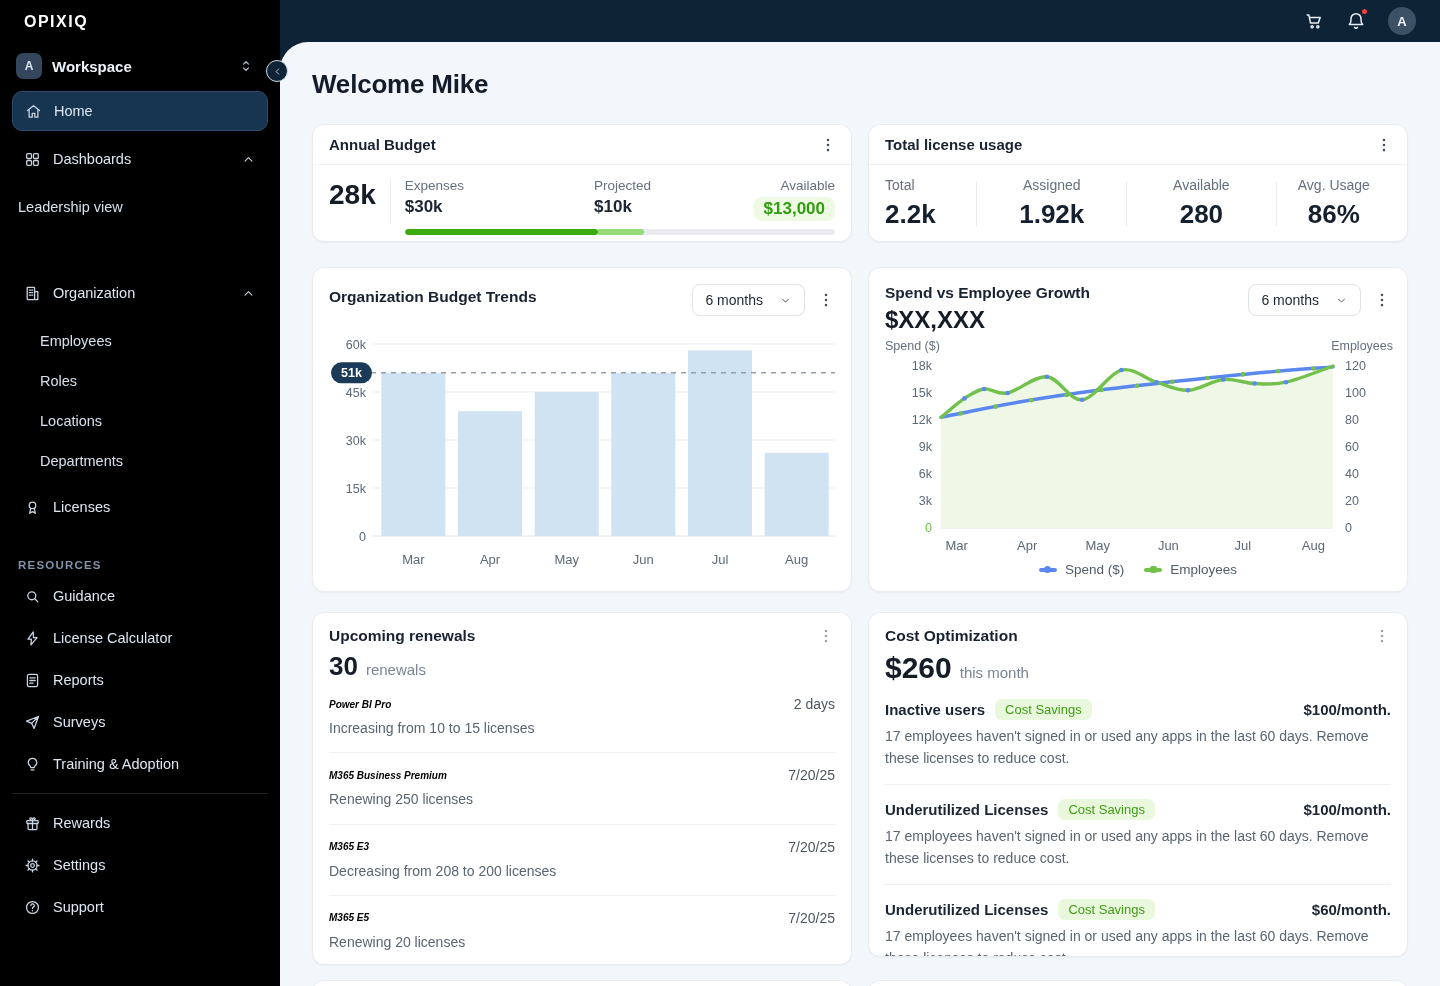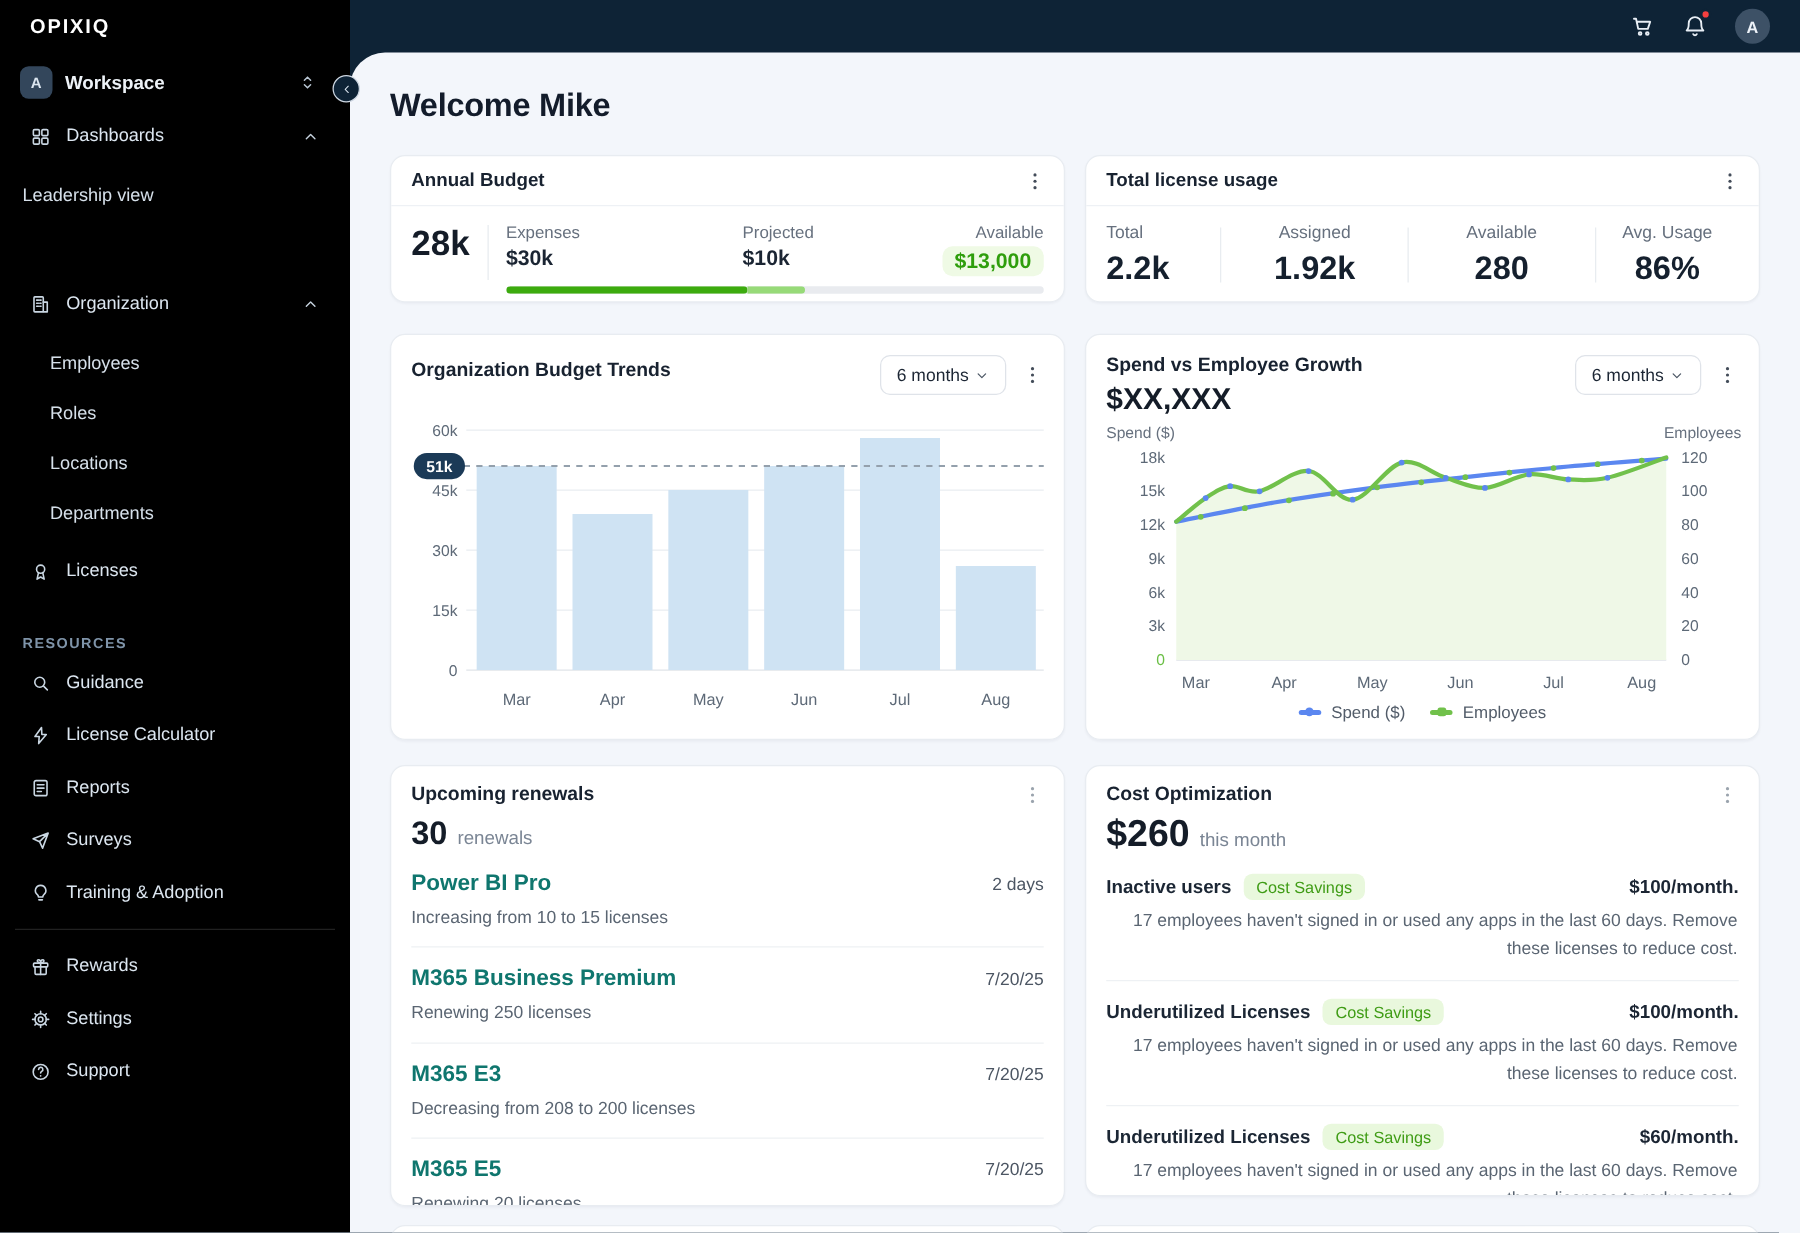--- a/index.html
+++ b/index.html
@@ -73,48 +73,48 @@
   .lu-c1 { flex:.8; }
   .lu-c2,.lu-c3 { flex:1.3; align-items:center; }
   .lu-c4 { flex:1; align-items:center; }
   .lu-div { width:1px; height:44px; background:#E8ECF0; }
   
   .chart-card { height:325px; padding:16px; }
   .chart-hd { display:flex; align-items:flex-start; justify-content:space-between; }
   .chart-title { font-size:15.5px; font-weight:700; color:#182230; padding-top:4px; }
   .chart-amount { font-size:24px; font-weight:700; color:#141C28; margin-top:4px; }
   .hd-controls { display:flex; align-items:center; gap:12px; }
-  .select { height:32px; border:1px solid #DFE3E9; border-radius:8px; background:#fff; display:flex; align-items:center; gap:4px; padding:0 12px; font-size:14px; color:#1C2634; cursor:pointer; }
+  .select { height:32px; border:1px solid #DFE3E9; border-radius:8px; background:#fff; display:flex; align-items:center; gap:16px; padding:0 12px; font-size:14px; color:#1C2634; cursor:pointer; }
   .select svg { width:13px; height:13px; color:#4A5563; }
   .legend { display:flex; justify-content:center; gap:20px; margin-top:4px; font-size:13.5px; color:#525C69; }
   .legend-item { display:flex; align-items:center; gap:8px; }
   .lg-marker { position:relative; width:18px; height:4px; border-radius:2px; }
   .lg-marker i { position:absolute; left:5.5px; top:-1.5px; width:7px; height:7px; display:block; }
   .lg-blue { background:#5B87F0; } .lg-blue i { background:#5B87F0; border-radius:50%; }
   .lg-green { background:#71C14B; } .lg-green i { background:#71C14B; border-radius:2px; }
   
   .list-card { padding:14px 16px 0; overflow:hidden; }
   .renewals-card { height:353px; }
   .cost-card { height:345px; }
   .list-hd { display:flex; align-items:flex-start; justify-content:space-between; }
   .count-row { margin-top:6px; display:flex; align-items:baseline; gap:8px; }
   .count-big { font-size:26px; font-weight:700; color:#141C28; }
   .count-suffix { font-size:15px; color:#7A8594; }
   .amount-big { font-size:30px; font-weight:700; color:#141C28; }
   .list-item { padding:14px 0; border-bottom:1px solid #EEF1F4; }
   .list-item:last-child { border-bottom:none; }
   .li-row { display:flex; align-items:center; justify-content:space-between; }
-  .li-name { font-size:18px; font-weight:600; color:#0f766e; }
+  .li-name { font-size:10px; font-weight:600; color:#000000;font-style:italic; }
   .li-date { font-size:14px; color:#4C5663; }
   .li-desc { font-size:14px; color:#5A6572; margin-top:6px; line-height:1.45; }
   .co-name { font-size:15px; font-weight:700; color:#1B2634; }
   .co-left { display:flex; align-items:center; gap:10px; }
   .co-badge { background:#E9F8DD; color:#3F9C15; font-size:13px; padding:3px 10px; border-radius:7px; }
   .co-price { font-size:15px; font-weight:700; color:#1B2533; }
-  .co-desc { font-size:14px; color:#5A6572; margin-top:6px; line-height:1.57; max-width:505px;text-align:right; }
+  .co-desc { font-size:14px; color:#5A6572; margin-top:6px; line-height:1.57; max-width:505px; }
   
   .stub { height:26px; background:#fff; border:1px solid #E8ECF1; border-bottom:none; border-radius:12px 12px 0 0; width:540px; }
   svg.chart { display:block; }
   text { font-family:"Liberation Sans","DejaVu Sans",sans-serif; }
 </style>
 </head>
 <body>
 
 <div class="topbar">
   <span class="tb-icon"><svg viewBox="0 0 24 24" fill="none" stroke="currentColor" stroke-width="1.8" stroke-linecap="round" stroke-linejoin="round" width="100%" height="100%">
@@ -136,20 +136,27 @@
   <div class="logo">OPIXIQ</div>
 
   <div class="ws-row">
     <span class="ws-avatar">A</span>
     <span class="ws-label">Workspace</span>
     <span class="ws-unfold"><svg viewBox="0 0 24 24" fill="none" stroke="currentColor" stroke-width="1.8" stroke-linecap="round" stroke-linejoin="round" width="100%" height="100%">
           <path d="m8.3 9.3 3.7-3.7 3.7 3.7M8.3 14.7l3.7 3.7 3.7-3.7"></path>
         </svg></span>
   </div>
 
+  <div class="nav-item active">
+    <span class="nav-icon"><svg viewBox="0 0 24 24" fill="none" stroke="currentColor" stroke-width="1.8" stroke-linecap="round" stroke-linejoin="round" width="100%" height="100%">
+          <path d="M3.5 10.7 12 3.8l8.5 6.9"></path>
+          <path d="M5.8 9.8V20h4.4v-5.4h3.6V20h4.4V9.8"></path>
+        </svg></span>
+    <span>Home</span>
+  </div>
 
   <div class="nav-item">
     <span class="nav-icon"><svg viewBox="0 0 24 24" fill="none" stroke="currentColor" stroke-width="1.8" stroke-linecap="round" stroke-linejoin="round" width="100%" height="100%">
           <rect x="3.8" y="3.8" width="6.8" height="6.8" rx="1.4"></rect>
           <rect x="13.4" y="3.8" width="6.8" height="6.8" rx="1.4"></rect>
           <rect x="3.8" y="13.4" width="6.8" height="6.8" rx="1.4"></rect>
           <rect x="13.4" y="13.4" width="6.8" height="6.8" rx="1.4"></rect>
         </svg></span>
     <span>Dashboards</span>
     <span class="nav-chev"><svg viewBox="0 0 24 24" fill="none" stroke="currentColor" stroke-width="1.8" stroke-linecap="round" stroke-linejoin="round" width="100%" height="100%">

